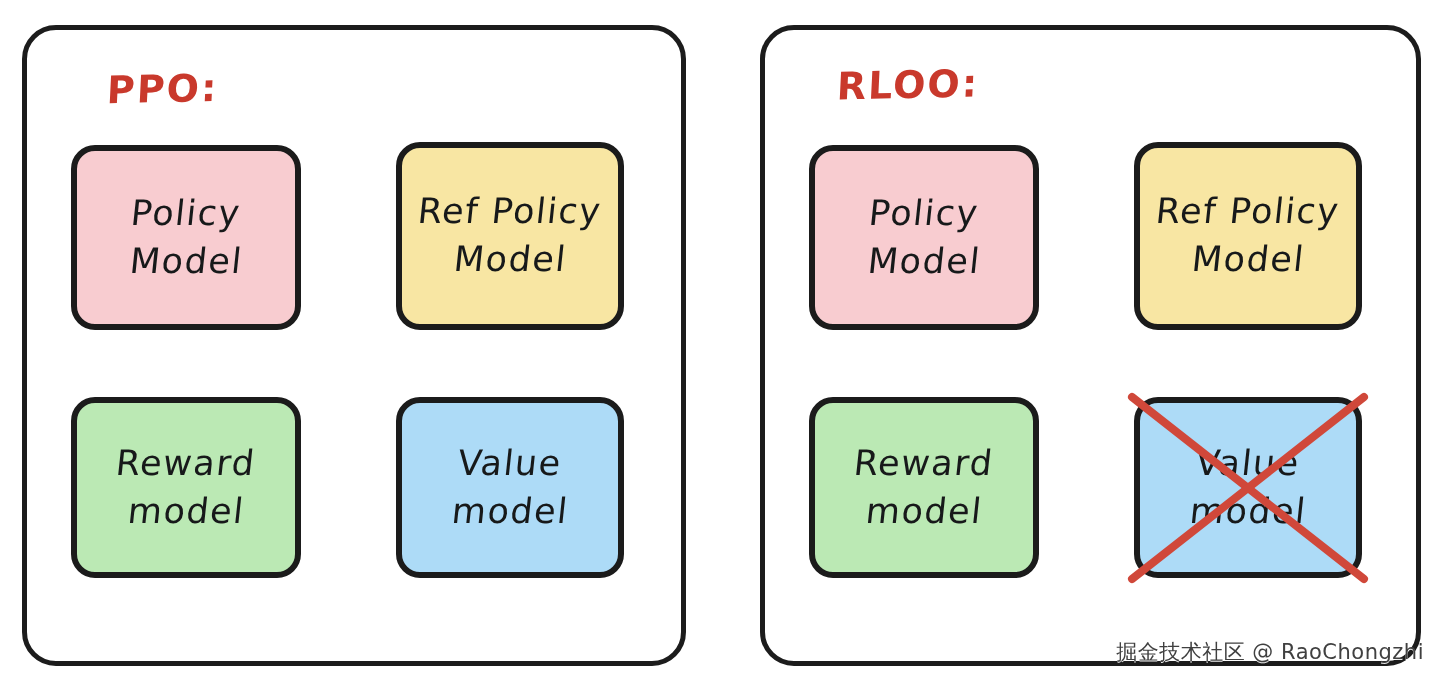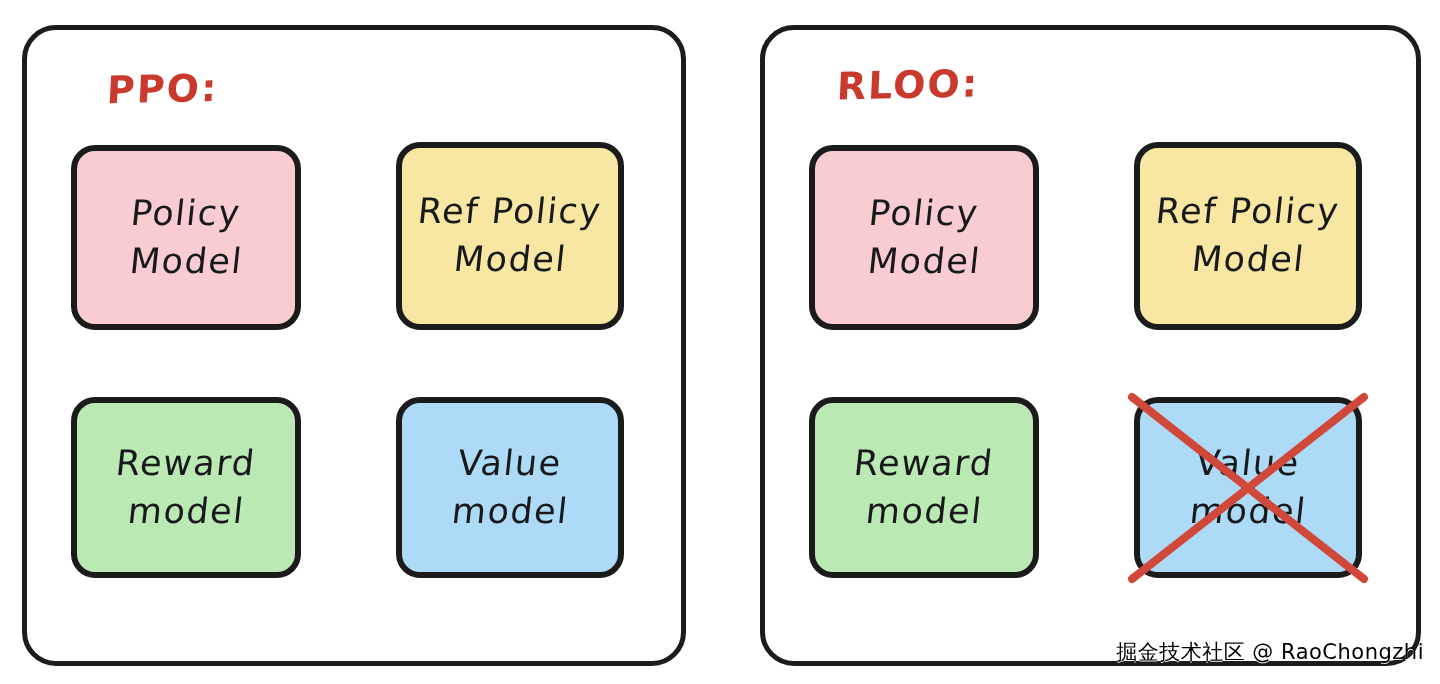--- a/index.html
+++ b/index.html
@@ -93,21 +93,21 @@
     position: absolute;
     pointer-events: none;
     overflow: visible;
   }
 
   
   .watermark {
     position: absolute;
     right: 16px;
     bottom: 18px;
-    color: #000000;
+    color: #404040;
     font-family: "DejaVu Sans", sans-serif;
     font-size: 21px;
     letter-spacing: 0.5px;
     white-space: nowrap;
     text-shadow: 0 1px 0 rgba(255,255,255,0.9);
   }
 </style>
 </head>
 <body>
 

